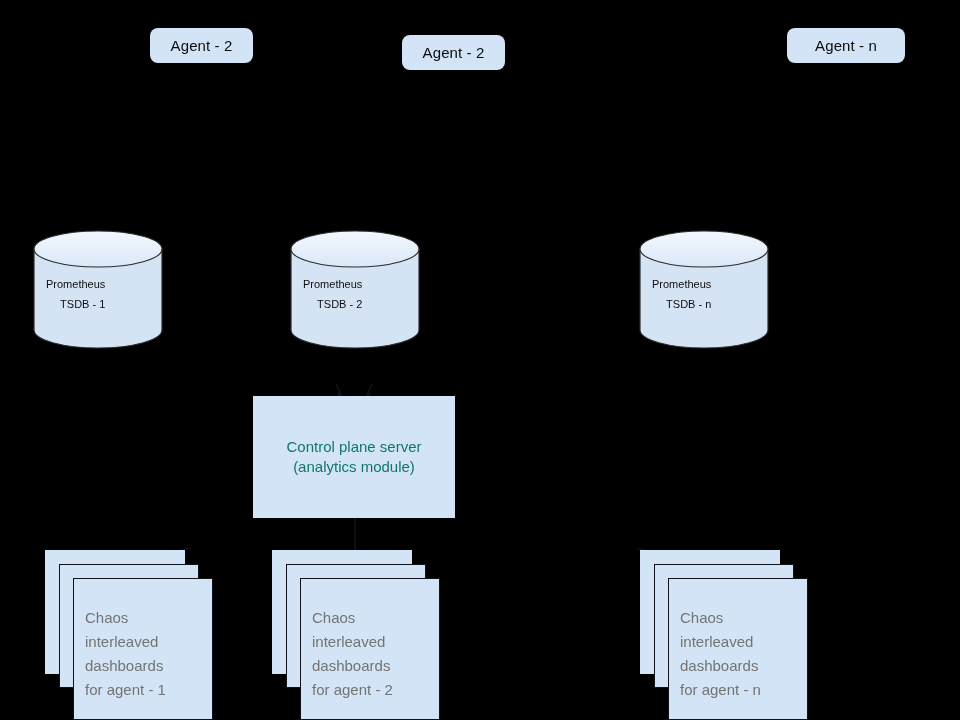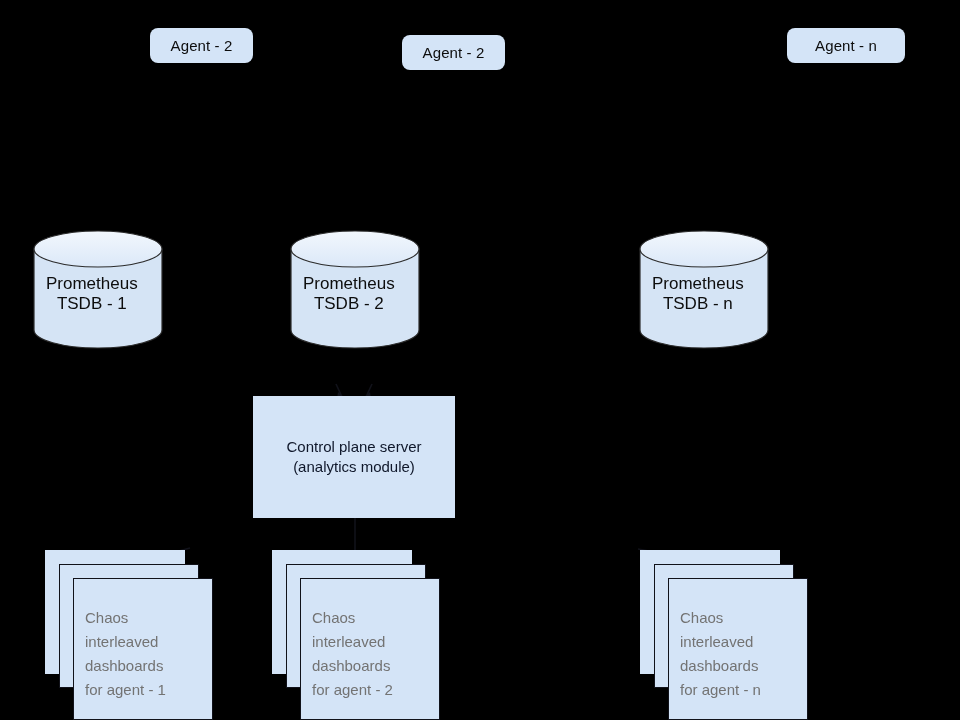--- a/index.html
+++ b/index.html
@@ -32,34 +32,34 @@
   
   .cylinder {
     position: absolute;
   }
   .cylinder svg { display: block; overflow: visible; }
   .cyl-label {
     position: absolute;
     left: 13px;
     top: 44px;
     color: #0d0d0d;
-    font-size: 17px;
+    font-size: 11px;
     line-height: 20px;
     white-space: pre-line;
-    text-align: center;
+    text-align: right;
   }
   
   .process-box {
     position: absolute;
     background: #d4e4f7;
     display: flex;
     align-items: center;
     justify-content: center;
     text-align: center;
-    color: #0f172a;
+    color: #0f766e;
     font-size: 15px;
     line-height: 20px;
     white-space: pre-line;
   }
   
   .stack { position: absolute; }
   .stack-card {
     position: absolute;
     background: #d4e4f7;
     border: 1px solid #11121a;

